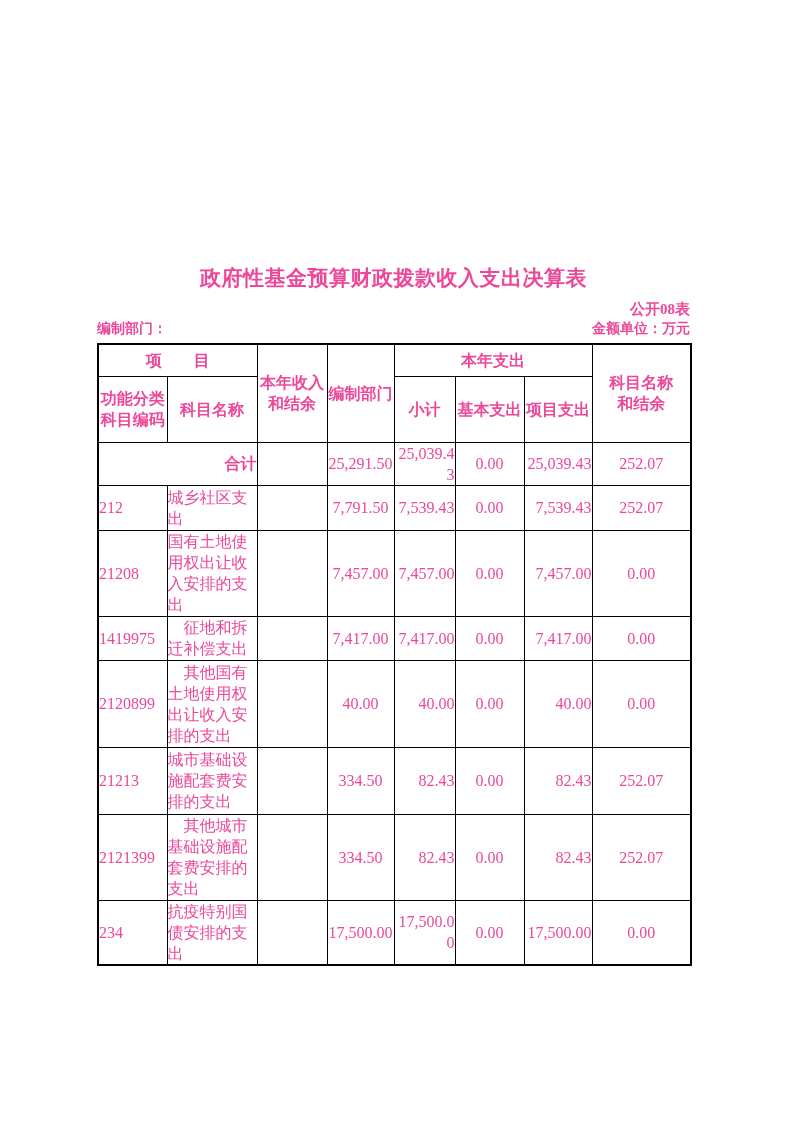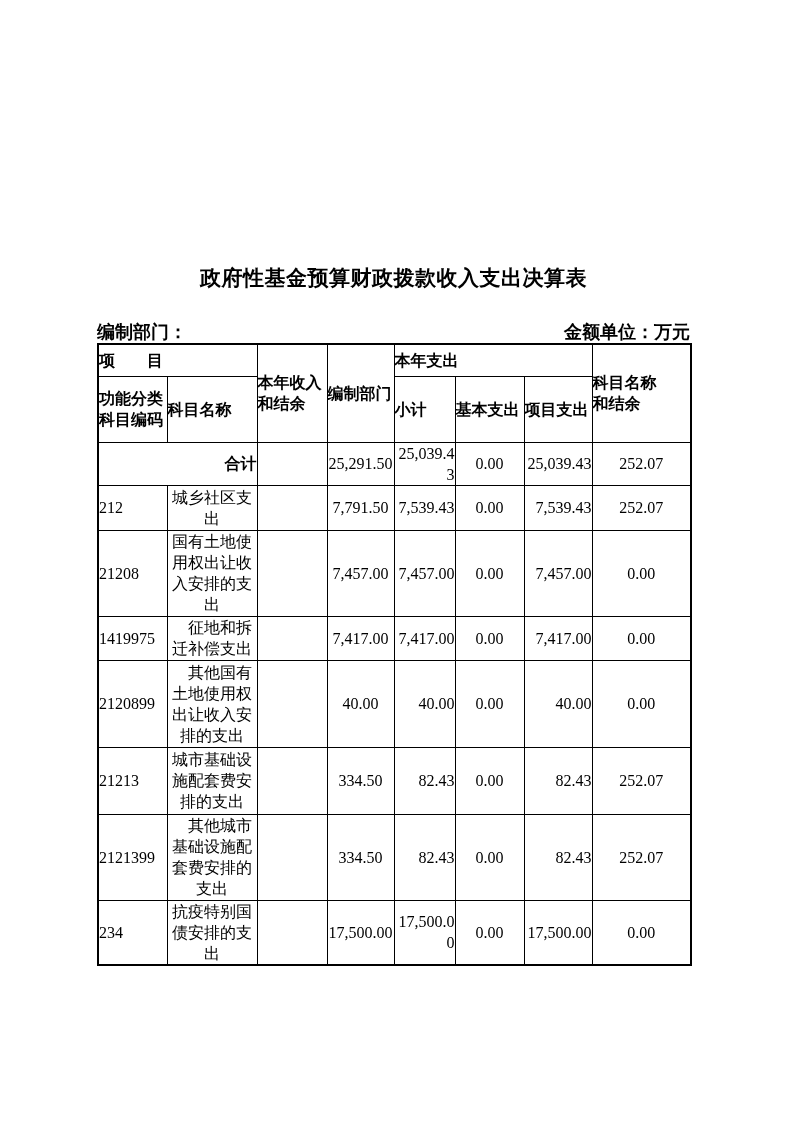--- a/index.html
+++ b/index.html
@@ -1,61 +1,62 @@
 <!DOCTYPE html>
 <html><head>
 <meta charset="utf-8">
 <style>
   html,body { margin:0; padding:0; background:#fff; }
   .page {
     position:relative; width:793px; height:1122px; background:#ffffff;
-    font-family:"Liberation Serif","DejaVu Serif",serif; color:#000000;
+    font-family:"Liberation Serif","DejaVu Serif",serif; color:#ec4899;
     overflow:hidden;
   }
   .doc-title {
     position:absolute; top:264px; left:97px; width:593px;
     text-align:center; font-size:21px; font-weight:bold; letter-spacing:0.5px;
   }
   .form-code {
     position:absolute; top:300px; left:97px; width:593px;
     text-align:right; font-size:15px; font-weight:bold;
   }
   .meta-row {
     position:absolute; top:320px; left:97px; width:593px;
     display:flex; justify-content:space-between;
-    font-size:18px; font-weight:bold;
+    font-size:14px; font-weight:bold;
   }
   table.fin {
     position:absolute; top:343px; left:97px; width:593px;
     border-collapse:collapse; table-layout:fixed;
     border:2px solid #000;
   }
   table.fin td {
     border:1px solid #000; padding:0;
     font-size:16px; line-height:21px;
     vertical-align:middle; word-break:break-all;
     overflow:hidden;
   }
   td.hdr {
-    font-weight:bold;
+    text-align:center; font-weight:bold;
     font-size:15px; line-height:20px; white-space:pre-line;
   }
   td.code { text-align:left; padding-left:2px; font-size:15px;margin-left:44px; }
-  td.name { text-align:center; padding:0 3px 0 3px; white-space:pre-wrap; }
+  td.name { text-align:left; padding:0 3px 0 3px; white-space:pre-wrap; }
   td.num  { text-align:center; padding-right:3px; padding-left:2px; }
   td.num-subtotal { text-align:right; padding-right:2px; padding-left:1px; }
   td.num-project  { text-align:right; padding-right:2px; padding-left:0; }
   td.total-label  { text-align:right; font-weight:bold; }
 </style>
 </head>
 <body>
 
 <div class="page">
 
   <div class="doc-title">政府性基金预算财政拨款收入支出决算表</div>
+  <div class="form-code">公开08表</div>
 
   <div class="meta-row">
     <span>编制部门：</span>
     <span>金额单位：万元</span>
   </div>
 
   <table class="fin">
     <colgroup>
       <col style="width:69px">
         <col style="width:90px">

